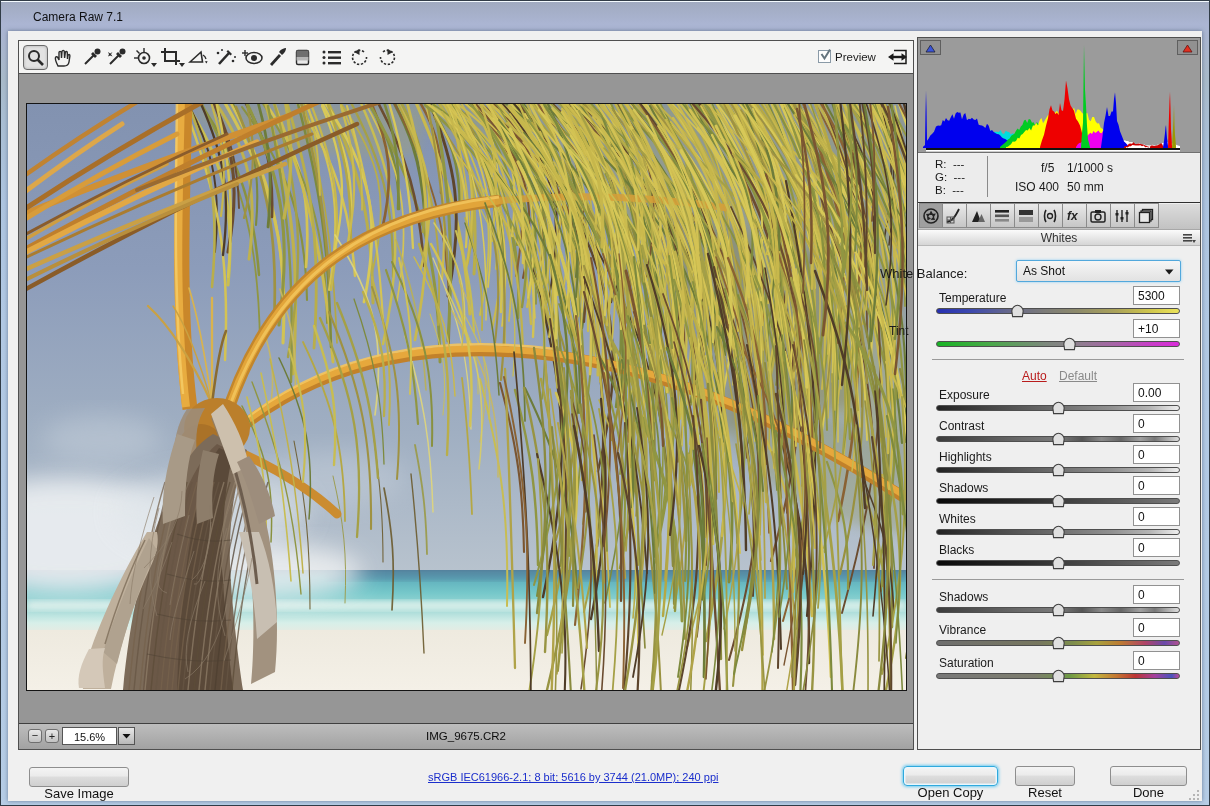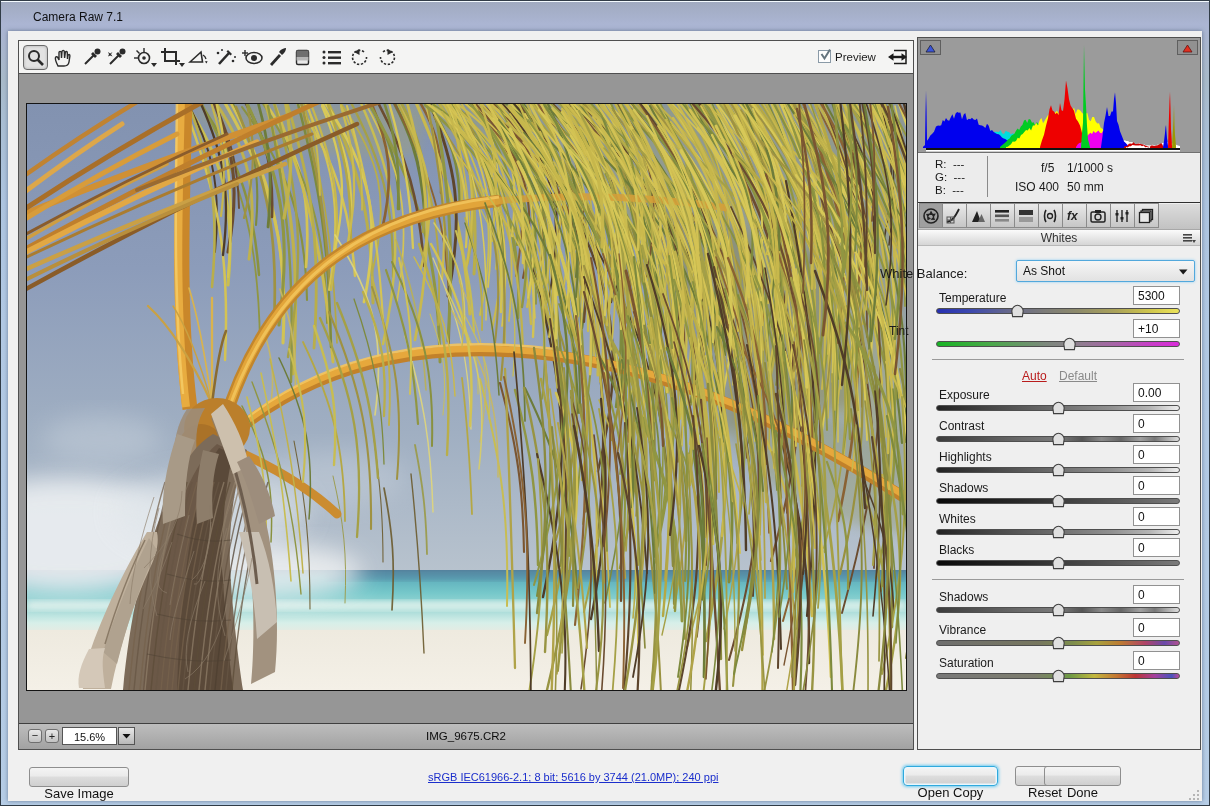--- a/index.html
+++ b/index.html
@@ -1219,21 +1219,21 @@
       <rect x="7.5" y="10" width="3" height="2.5" fill="#222"></rect>
       <rect x="12.5" y="5" width="3" height="2.5" fill="#222"></rect>
     </svg></div>
 <div style="position:absolute;left:1135px;top:203px;width:24px;height:25px;background:linear-gradient(#e9e9e9,#c6c6c6);border:1px solid #8a8a8a;border-left:none;box-sizing:border-box"><svg width="18" height="18" viewBox="0 0 18 18" style="margin:3px 0 0 2px">
       <rect x="5.5" y="2.5" width="10" height="10" fill="none" stroke="#222" stroke-width="1.3"></rect>
       <rect x="4" y="4" width="10" height="10" fill="#e8e8e8" stroke="#222" stroke-width="1.3"></rect>
       <rect x="2.5" y="5.5" width="10" height="10" fill="#e8e8e8" stroke="#222" stroke-width="1.3"></rect>
     </svg></div>
 
 <div class="lbl" style="left:880px;top:266px;font-size:13px">White Balance:</div>
-<div style="position:absolute;left:1016px;top:260px;width:179px;height:22px;border:1px solid #52a8dc;border-radius:2px;
+<div style="position:absolute;left:1016px;top:260px;width:165px;height:22px;border:1px solid #52a8dc;border-radius:2px;
      background:linear-gradient(#f6f6f6,#e2e2e2);box-shadow:0 0 3px #8fd0f5;font-size:12px;color:#111;padding:3px 0 0 6px">As Shot
   <svg style="position:absolute;right:5px;top:7px" width="11" height="8">
       <path d="M1 1.5 L9.5 1.5 L5.2 6.5 Z" fill="#1a1a1a"></path>
     </svg>
 </div>
 <div class="lbl" style="left:939px;top:291px">Temperature</div>
 <div class="vbox" style="left:1133px;top:286px">5300</div>
 <div class="track" style="left:936px;top:308px;background:linear-gradient(90deg,#2730b2,#3d49ae 14%,#67698b 30%,#7d7c78 45%,#8d8a6b 58%,#aba35a 74%,#cfc64d 88%,#ece45a)"></div>
 <svg class="thumb" style="left:1009px;top:304px" width="17" height="15">
     <path d="M8.5 1.2 C11.5 1.2 14.2 4.4 14.2 7.0 L13.4 12.6 L3.6 12.6 L2.8 7.0 C2.8 4.4 5.5 1.2 8.5 1.2 Z" fill="#e0e0e0" stroke="#3f3f3f" stroke-width="1.1"></path>
@@ -1300,21 +1300,21 @@
 <div class="vbox" style="left:1133px;top:651px">0</div>
 <div class="track" style="left:936px;top:673px;background:linear-gradient(90deg,#787878,#7d7d6e 40%,#6f9a45 55%,#c2b83e 65%,#c47832 74%,#bb3434 82%,#a43f9d 90%,#4953bd 97%,#c0489a)"></div>
 <svg class="thumb" style="left:1050px;top:669px" width="17" height="15">
     <path d="M8.5 1.2 C11.5 1.2 14.2 4.4 14.2 7.0 L13.4 12.6 L3.6 12.6 L2.8 7.0 C2.8 4.4 5.5 1.2 8.5 1.2 Z" fill="#e0e0e0" stroke="#3f3f3f" stroke-width="1.1"></path>
   </svg>
 
 <div class="btn" style="left:29px;top:767px;width:100px">Save Image</div>
 <div class="lbl" style="left:428px;top:771px;font-size:11px;color:#1b2ecc;text-decoration:underline">sRGB IEC61966-2.1; 8 bit; 5616 by 3744 (21.0MP); 240 ppi</div>
 <div class="btn" style="left:903px;top:766px;width:95px;border:1px solid #2fa9dd;box-shadow:inset 0 0 0 1.5px #eaf7fd,0 0 3px 1px #6fcbf0;border-radius:4px">Open Copy</div>
 <div class="btn" style="left:1015px;top:766px;width:60px">Reset</div>
-<div class="btn" style="left:1044px;top:766px;width:77px">Done</div>
+<div class="btn" style="left:1110px;top:766px;width:77px">Done</div>
 <svg style="position:absolute;left:1188px;top:789px" width="13" height="13">
   <g fill="#b5b5b5">
       <rect x="9" y="1" width="2" height="2"></rect>
       <rect x="5" y="5" width="2" height="2"></rect>
   <rect x="9" y="5" width="2" height="2"></rect>
       <rect x="1" y="9" width="2" height="2"></rect>
   <rect x="5" y="9" width="2" height="2"></rect>
       <rect x="9" y="9" width="2" height="2"></rect>
     </g>
   </svg>

